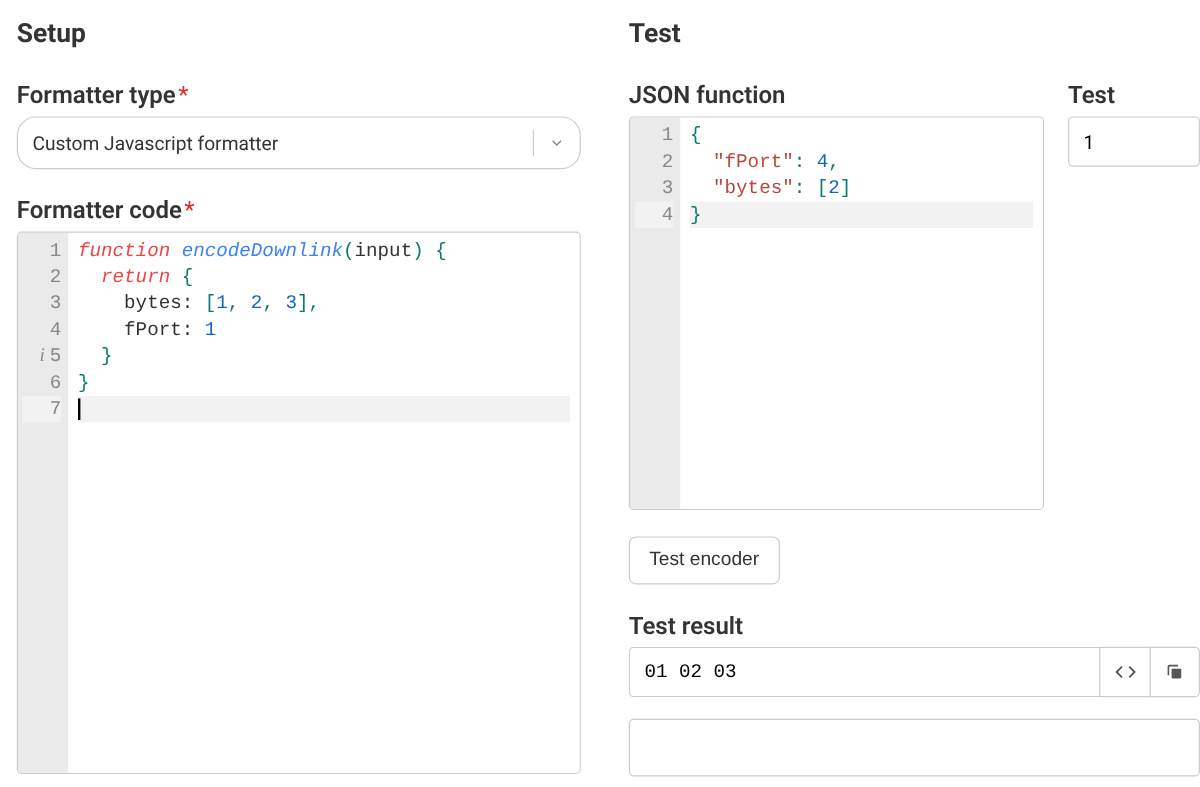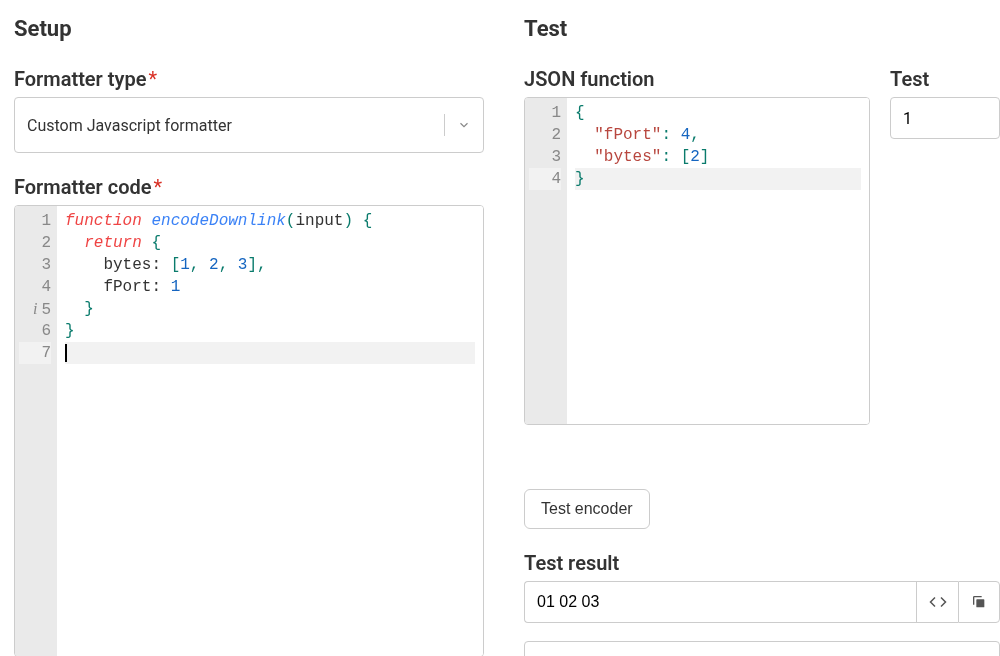--- a/index.html
+++ b/index.html
@@ -27,22 +27,22 @@
 .field-label {
   font-size: 20px;
   font-weight: 600;
   color: #333;
   margin-bottom: 6px;
   display: block;
 }
 .required { color: #d93025; font-weight: 400; margin-left: 2px; }
 .select-wrap {
   border: 1px solid #ccc;
-  border-radius: 4px;
-  height: 56px;
+  border-radius: 16px;
+  height: 44px;
   display: flex;
   align-items: center;
   padding: 0 12px;
   font-size: 16px;
   color: #333;
   background: #fff;
   position: relative;
   cursor: pointer;
 }
 .select-wrap .divider {
@@ -111,32 +111,31 @@
   font-family: inherit;
 }
 .btn {
   border: 1px solid #ccc;
   background: #fff;
   border-radius: 6px;
   padding: 10px 16px;
   font-size: 16px;
   color: #333;
   cursor: pointer;
-  margin-top: 42px;
 }
 .result-row {
   display: flex;
 }
 .result-input {
   border: 1px solid #ccc;
   border-radius: 4px 0 0 4px;
   height: 42px;
   padding: 0 12px;
   font-size: 16px;
-  font-family: Liberation Sans, sans-serif;
+  font-family: Liberation Mono, monospace;
   flex: 1;
   border-right: none;
 }
 .icon-btn {
   border: 1px solid #ccc;
   background: #fff;
   width: 42px;
   height: 42px;
   display: flex;
   align-items: center;

